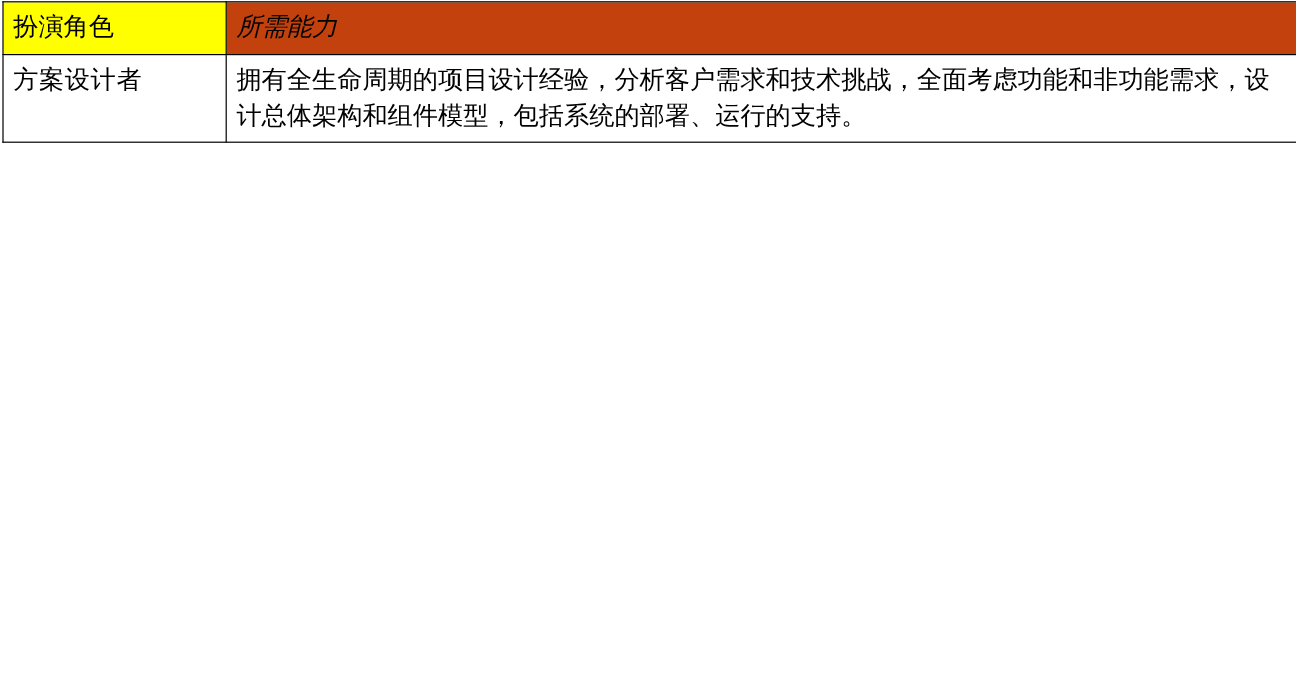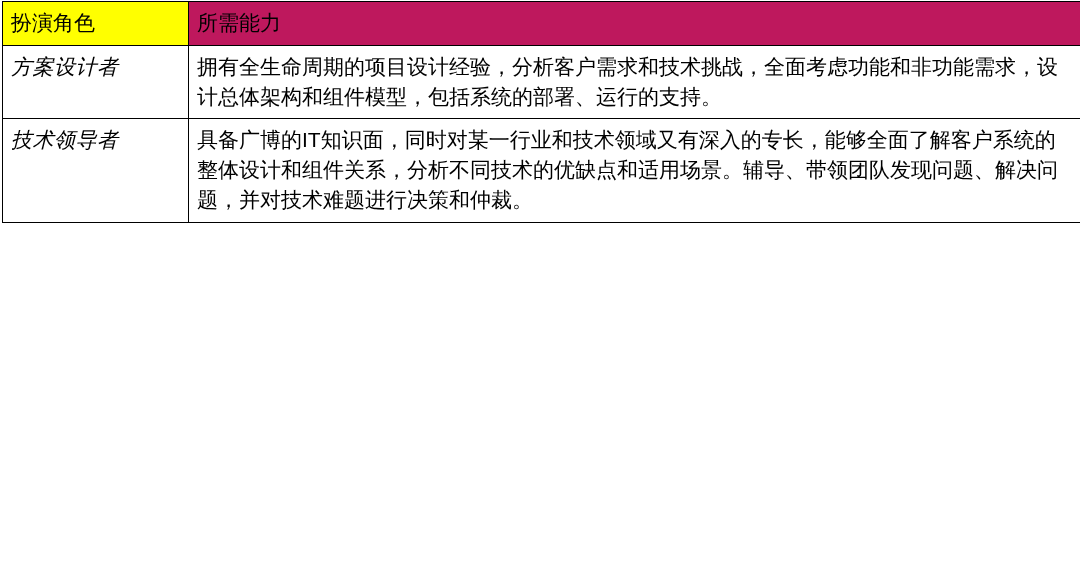--- a/index.html
+++ b/index.html
@@ -40,47 +40,42 @@
     text-align: center;
     padding-top: 4px;
     padding-bottom: 5px;
     font-size: 21px;
   }
   col.col-role { width: 186px; }
   col.col-skill { width: auto; }
   td.role-cell {
     white-space: nowrap;
     letter-spacing: 0.5px;
-    font-style: italic;
   }
   td.skill-cell {
     text-align: justify;
     text-justify: inter-ideograph;
     border-radius: 20px;
   }
 </style>
 </head>
 <body>
 
 <div class="table-wrap">
   <table class="role-table">
     <colgroup>
       <col class="col-role">
       <col class="col-skill">
     </colgroup>
     <thead>
       <tr>
         <th style="background: rgb(255, 255, 0);">扮演角色</th>
-        <th style="background: #be185d;">所需能力</th>
+        <th style="background: #c2410c; font-style: italic;">所需能力</th>
       </tr>
     </thead>
     <tbody>
       <tr>
         <td class="role-cell">方案设计者</td>
         <td class="skill-cell">拥有全生命周期的项目设计经验，分析客户需求和技术挑战，全面考虑功能和非功能需求，设计总体架构和组件模型，包括系统的部署、运行的支持。</td>
       </tr>
-      <tr>
-        <td class="role-cell">技术领导者</td>
-        <td class="skill-cell">具备广博的IT知识面，同时对某一行业和技术领域又有深入的专长，能够全面了解客户系统的整体设计和组件关系，分析不同技术的优缺点和适用场景。辅导、带领团队发现问题、解决问题，并对技术难题进行决策和仲裁。</td>
-      </tr>
     </tbody>
   </table>
 </div>
 
 </body></html>

